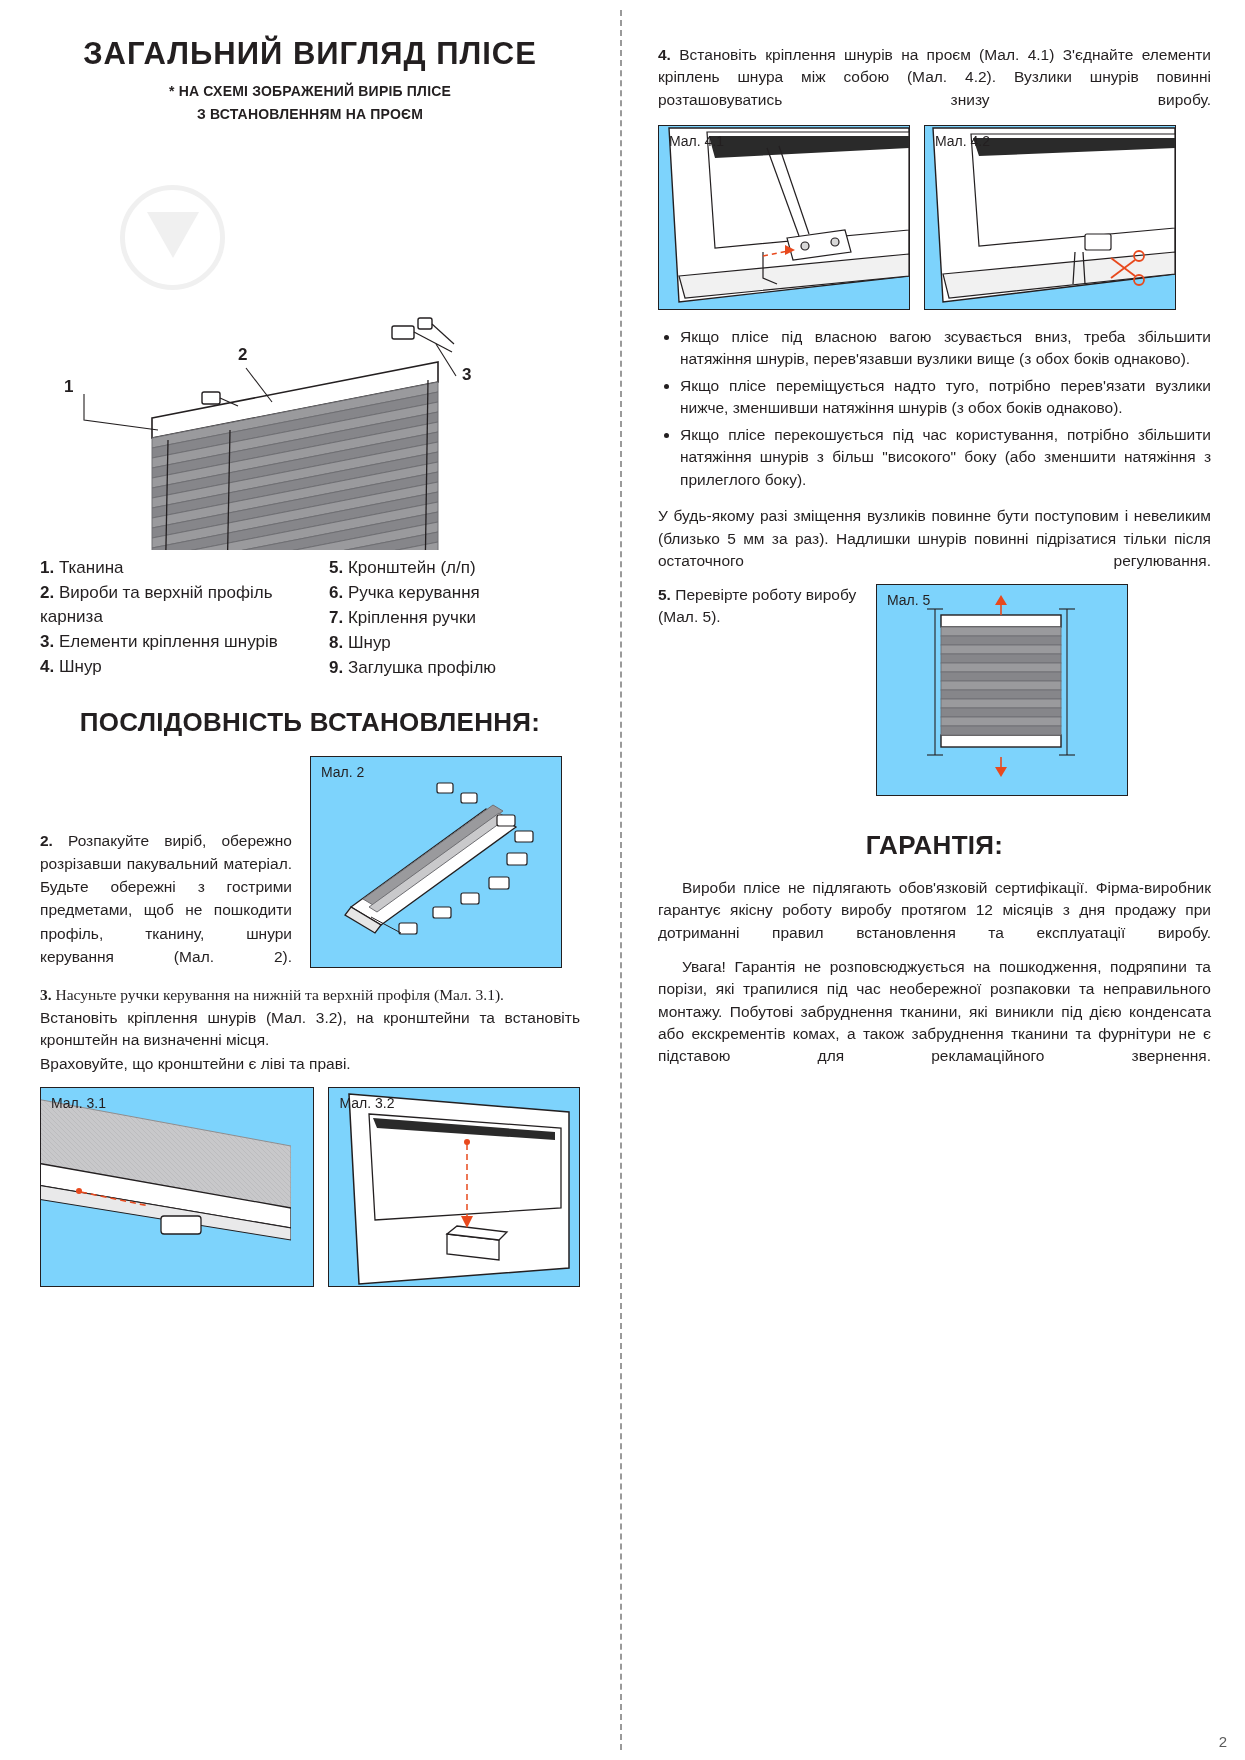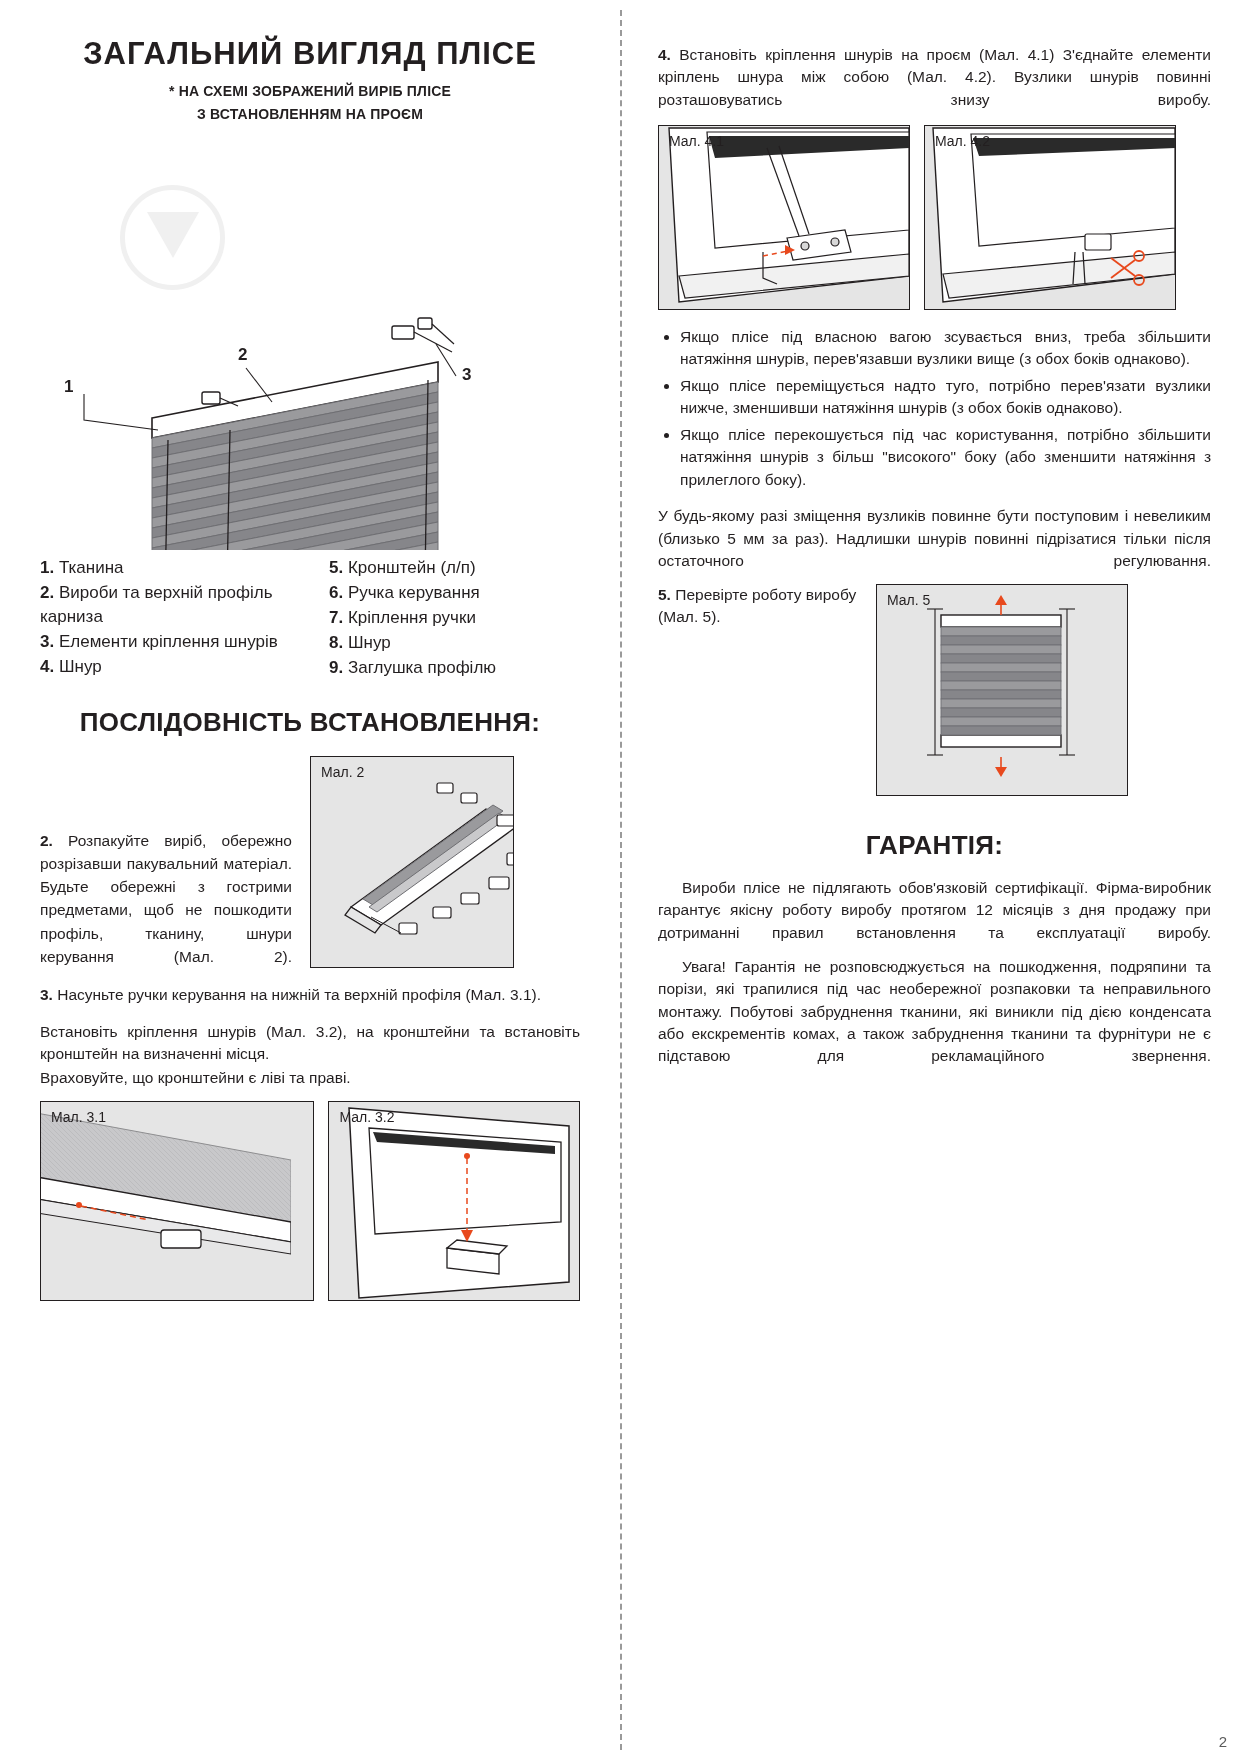--- a/index.html
+++ b/index.html
@@ -132,31 +132,31 @@
   .step2 .txt {
     width: 252px;
     font-size: 15.5px;
     line-height: 1.5;
     text-align: justify;
     text-align-last: justify;
   }
   .fig {
     border: 1.6px solid #231f20;
     position: relative;
-    background: #e5e5e5;
+    background: #7dd3fc;
     overflow: hidden;
   }
   .fig .cap {
     position: absolute;
     left: 10px;
     top: 7px;
     font-size: 14px;
     z-index: 3;
   }
-  .fig.f2 { width: 204px; height: 212px; }
+  .fig.f2 { width: 252px; height: 212px; }
 
   .step3 { margin-top: 16px; }
   .figs-row { display: flex; gap: 14px; margin-top: 12px; }
   .fig.f31 { width: 275px; height: 200px; }
   .fig.f32 { width: 252px; height: 200px; }
 
   
   .figs-row-right { display: flex; gap: 14px; margin: 14px 0 16px 0; }
   .fig.f41, .fig.f42 { width: 252px; height: 185px; }
 
@@ -332,21 +332,21 @@
             <rect x="126" y="26" width="16" height="10" rx="2"></rect>
           </g>
           <g stroke="#231f20" stroke-width="1" fill="none">
             <path d="M60 160 L90 176"></path>
           </g>
         </svg>
       </div>
     </div>
 
     <div class="step3">
-      <p class="body" style="margin-bottom:14px;">
+      <p class="body" style="margin-bottom:0;font-family:Liberation Serif, serif;">
         <b>3.</b>
         <span>Насуньте ручки керування на нижній та верхній профіля (Мал. 3.1).</span>
       </p>
       <p class="body" style="margin-bottom:2px;">Встановіть кріплення шнурів (Мал. 3.2), на кронштейни та встановіть кронштейн на визначенні місця.</p>
       <p class="body">Враховуйте, що кронштейни є ліві та праві.</p>
 
       <div class="figs-row">
         <div class="fig f31">
           <span class="cap">Мал. 3.1</span>
           <svg width="250" height="198" viewBox="0 0 250 198">

